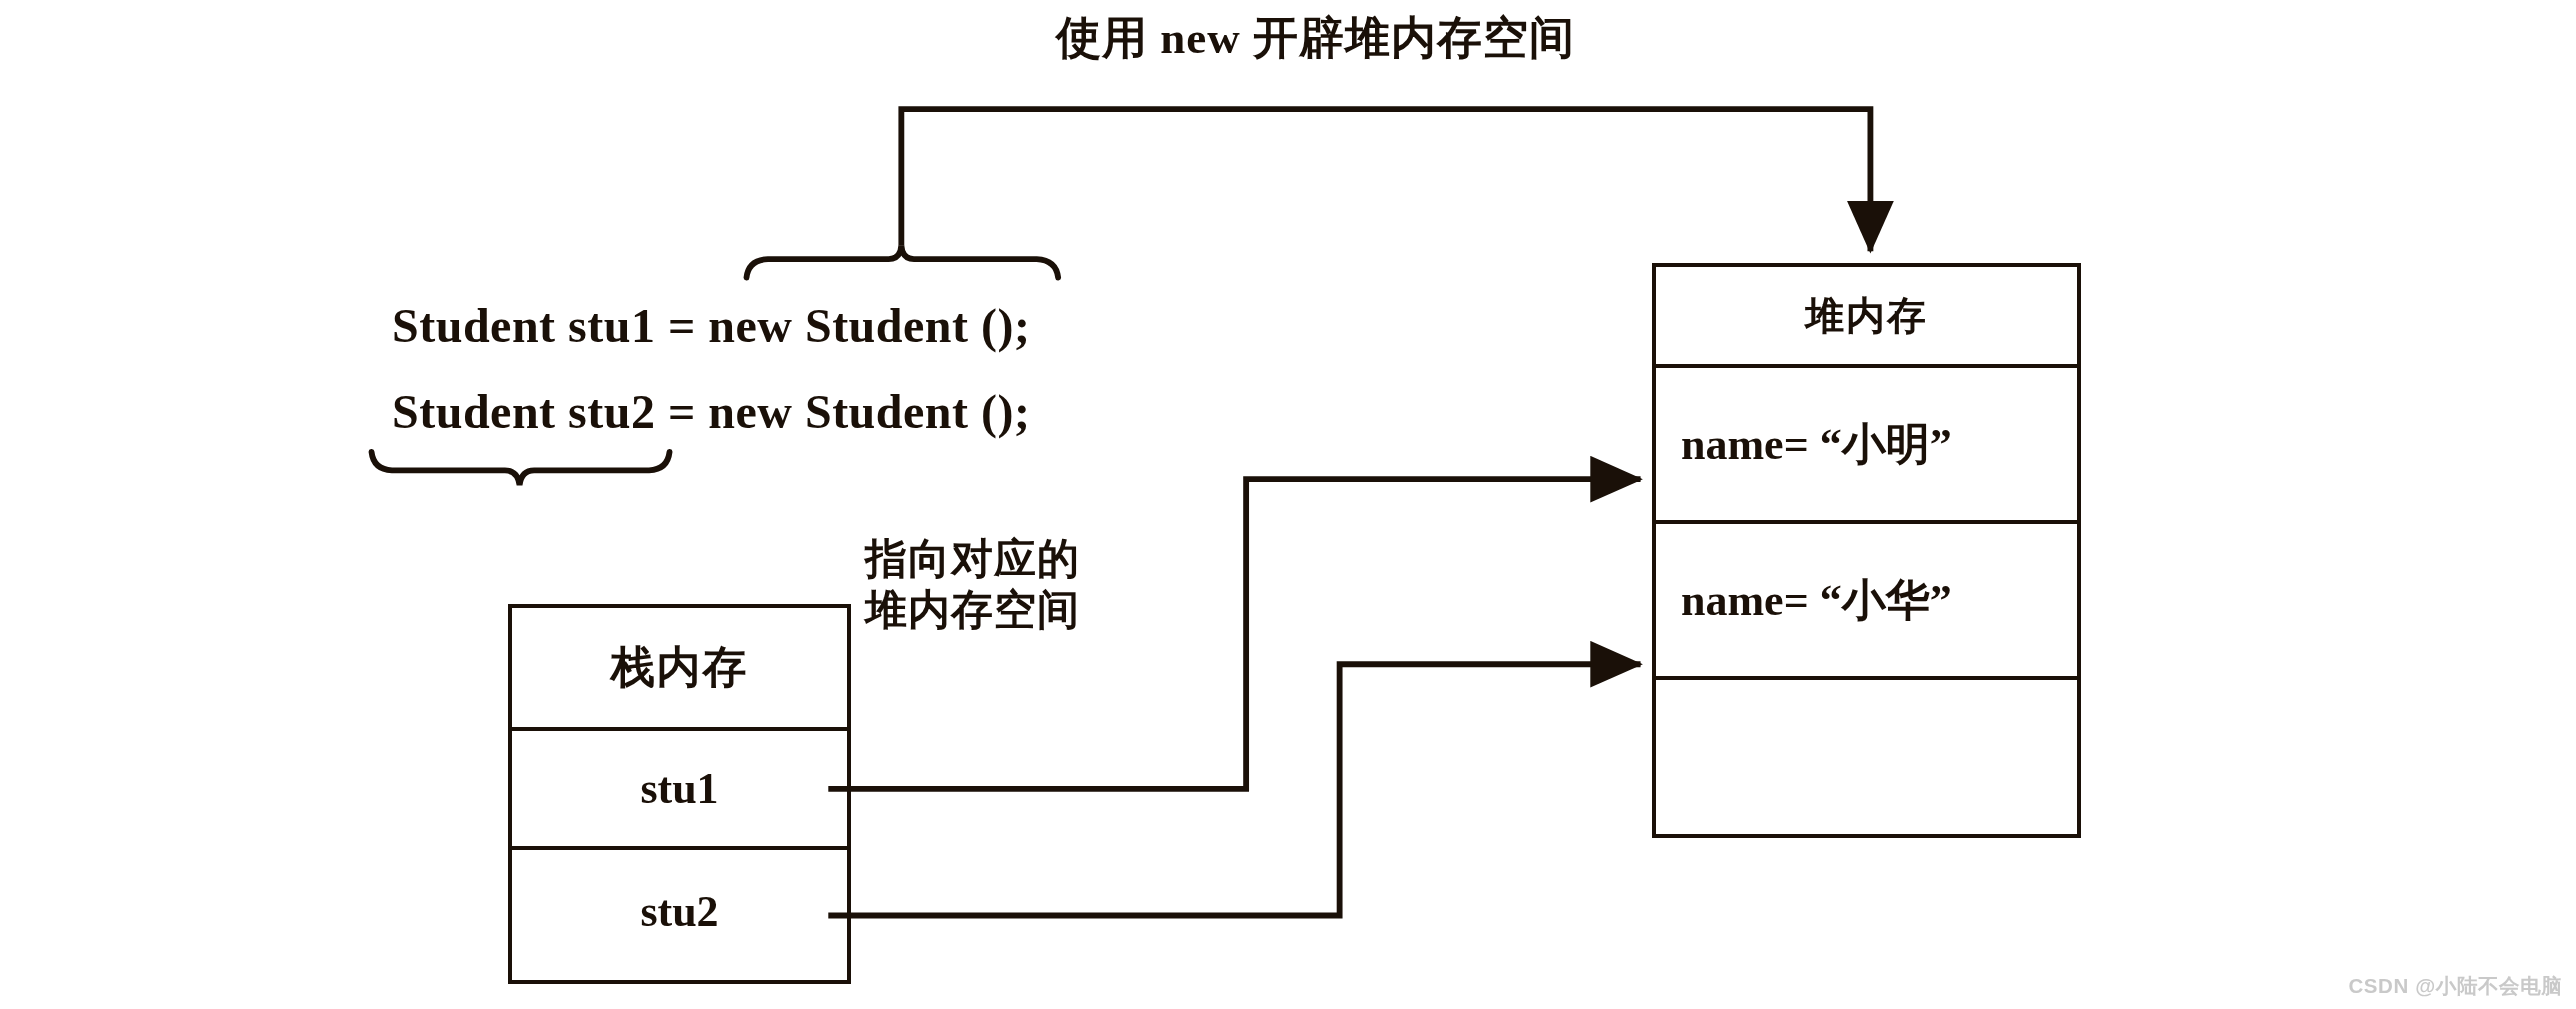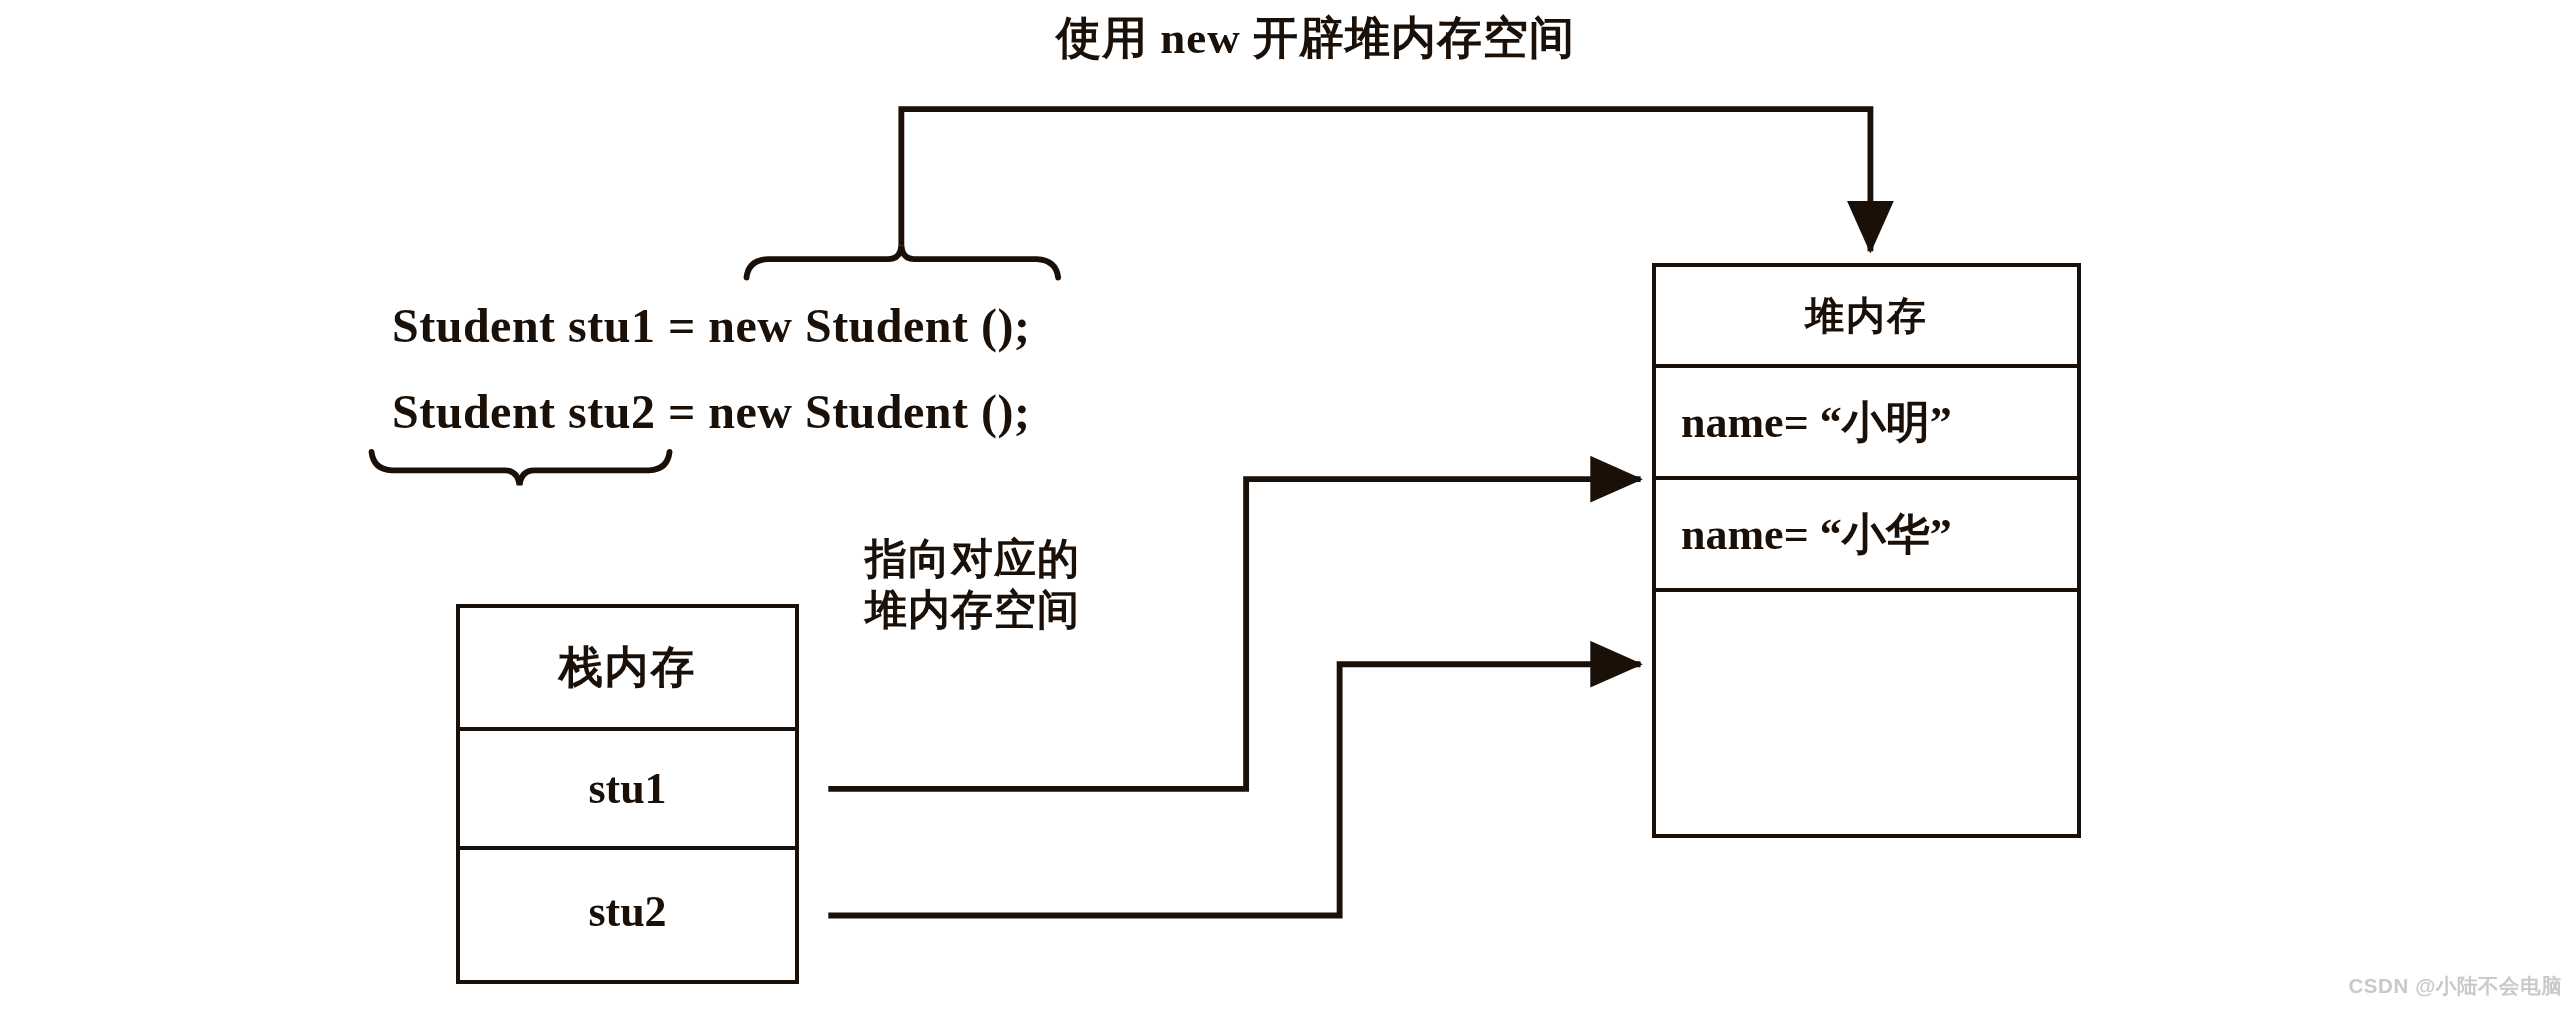--- a/index.html
+++ b/index.html
@@ -71,38 +71,38 @@
     border-bottom: 4.9px solid #1a1008;
     box-sizing: border-box;
     display: flex;
     align-items: center;
     justify-content: center;
     color: #1a1008;
   }
   .mem-row:last-child { border-bottom: none; }
 
   #stack-box {
-    left: 456px;
+    left: 508px;
     top: 604px;
     width: 343px;
     height: 380px;
   }
   #stack-box .mem-row.head { height: 123px; font-size: 44px; letter-spacing: 1.9px; }
   #stack-box .mem-row.slot { height: 119px; font-size: 44px; }
   #stack-box .mem-row.slot:last-child { height: 123px; }
 
   #heap-box {
     left: 1652px;
     top: 263px;
     width: 429px;
     height: 575px;
   }
   #heap-box .mem-row.head { height: 101px; font-size: 39px; letter-spacing: 1.9px; }
   #heap-box .mem-row.cell {
-    height: 112px;
+    height: 156px;
     font-size: 44px;
     justify-content: flex-start;
     padding-left: 25px;
   }
   #heap-box .mem-row.cell.empty { height: 152px; }
 
   
   #watermark {
     position: absolute;
     right: 13.6px;

